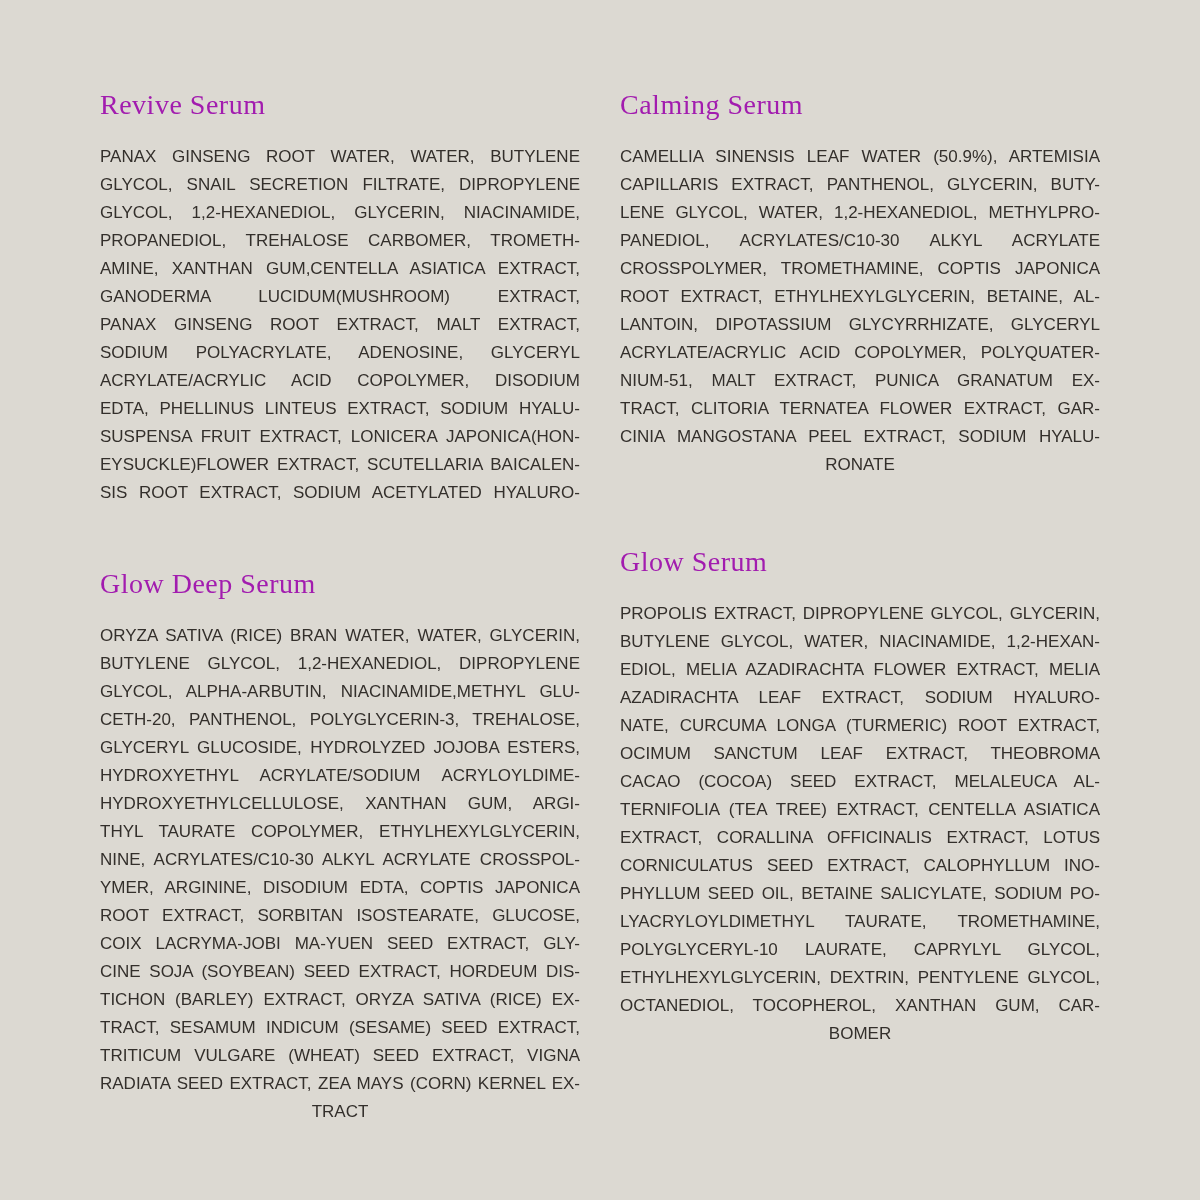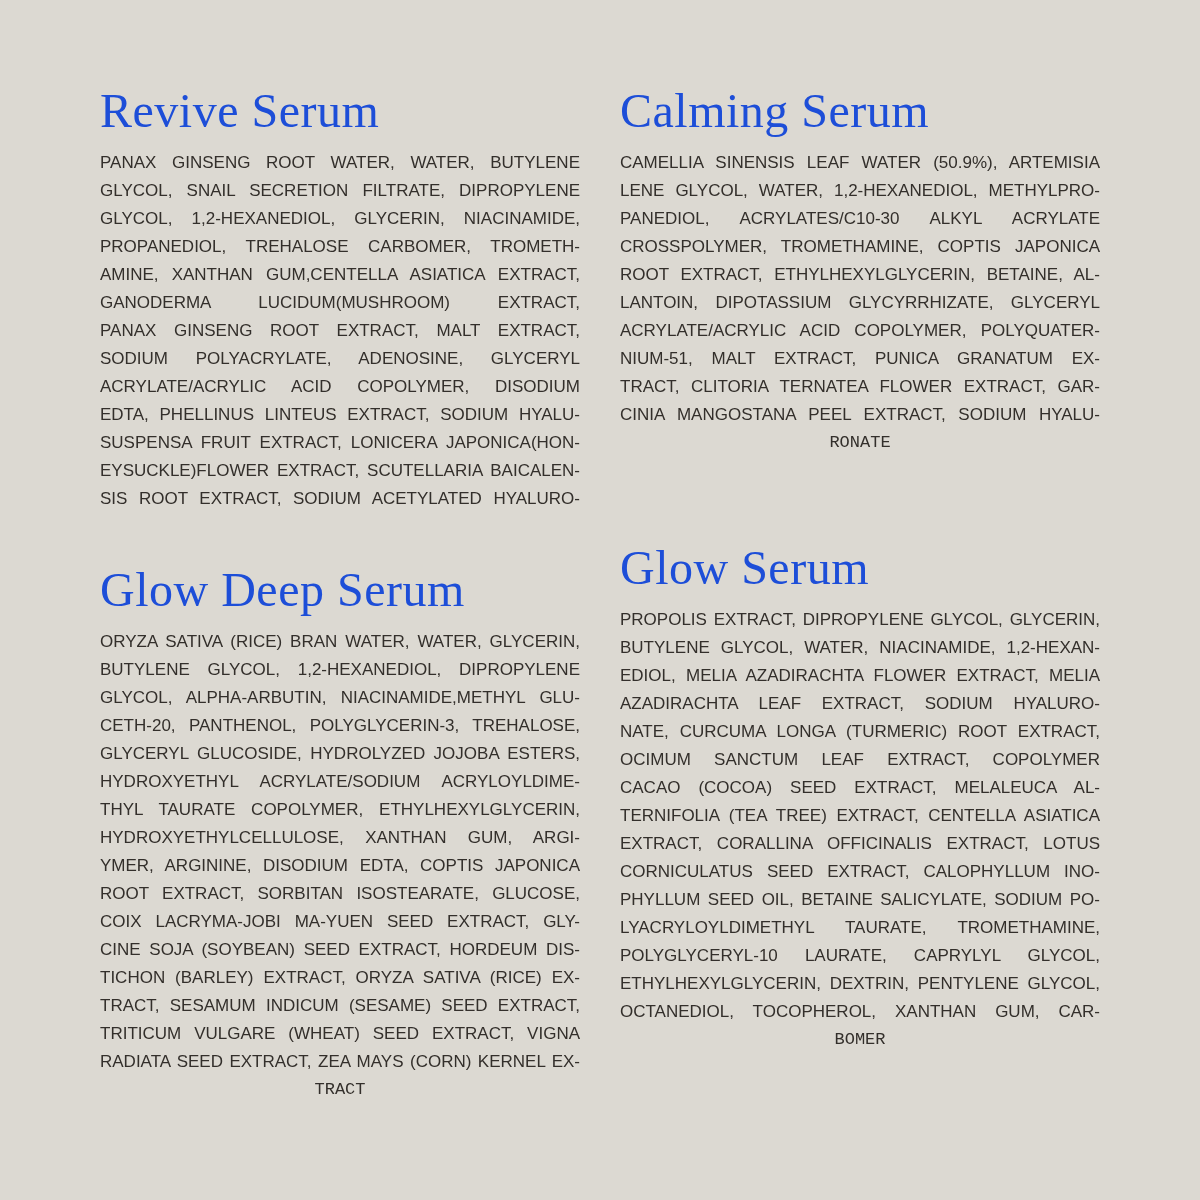--- a/index.html
+++ b/index.html
@@ -15,41 +15,40 @@
   }
   .section {
     position: absolute;
     width: 480px;
   }
   .pos-tl { left: 100px; top: 75px; }
   .pos-tr { left: 620px; top: 75px; }
   .pos-bl { left: 100px; top: 554px; }
   .pos-br { left: 620px; top: 532px; }
   .section h1 {
-    margin: 14px 0 16px 0;
+    margin: 8px 0 16px 0;
     font-family: "Liberation Serif", "DejaVu Serif", serif;
     font-weight: 400;
-    font-size: 48px;
+    font-size: 28px;
     line-height: 44px;
     letter-spacing: 0.5px;
-    color: #1d4ed8;
+    color: #a21caf;
     white-space: nowrap;
   }
   .line {
     font-family: "Liberation Sans", "DejaVu Sans", sans-serif;
     font-size: 17px;
     line-height: 28px;
     color: #332f2b;
     text-align: justify;
     text-align-last: justify;
     letter-spacing: 0px;
   }
   .line.last {
     text-align-last: center;
-    font-family: Liberation Mono, monospace;
   }
 </style>
 </head>
 <body>
 
 <div class="canvas">
 
   <section class="section pos-tl">
     <h1>Revive Serum</h1>
     <div class="lines">
@@ -66,20 +65,21 @@
         <div class="line">SUSPENSA FRUIT EXTRACT, LONICERA JAPONICA(HON-</div>
         <div class="line">EYSUCKLE)FLOWER EXTRACT, SCUTELLARIA BAICALEN-</div>
         <div class="line">SIS ROOT EXTRACT, SODIUM ACETYLATED HYALURO-</div>
       </div>
   </section>
 
   <section class="section pos-tr">
     <h1>Calming Serum</h1>
     <div class="lines">
         <div class="line">CAMELLIA SINENSIS LEAF WATER (50.9%), ARTEMISIA</div>
+        <div class="line">CAPILLARIS EXTRACT, PANTHENOL, GLYCERIN, BUTY-</div>
         <div class="line">LENE GLYCOL, WATER, 1,2-HEXANEDIOL, METHYLPRO-</div>
         <div class="line">PANEDIOL, ACRYLATES/C10-30 ALKYL ACRYLATE</div>
         <div class="line">CROSSPOLYMER, TROMETHAMINE, COPTIS JAPONICA</div>
         <div class="line">ROOT EXTRACT, ETHYLHEXYLGLYCERIN, BETAINE, AL-</div>
         <div class="line">LANTOIN, DIPOTASSIUM GLYCYRRHIZATE, GLYCERYL</div>
         <div class="line">ACRYLATE/ACRYLIC ACID COPOLYMER, POLYQUATER-</div>
         <div class="line">NIUM-51, MALT EXTRACT, PUNICA GRANATUM EX-</div>
         <div class="line">TRACT, CLITORIA TERNATEA FLOWER EXTRACT, GAR-</div>
         <div class="line">CINIA MANGOSTANA PEEL EXTRACT, SODIUM HYALU-</div>
         <div class="line last">RONATE</div>
@@ -88,43 +88,44 @@
 
   <section class="section pos-bl">
     <h1>Glow Deep Serum</h1>
     <div class="lines">
         <div class="line">ORYZA SATIVA (RICE) BRAN WATER, WATER, GLYCERIN,</div>
         <div class="line">BUTYLENE GLYCOL, 1,2-HEXANEDIOL, DIPROPYLENE</div>
         <div class="line">GLYCOL, ALPHA-ARBUTIN, NIACINAMIDE,METHYL GLU-</div>
         <div class="line">CETH-20, PANTHENOL, POLYGLYCERIN-3, TREHALOSE,</div>
         <div class="line">GLYCERYL GLUCOSIDE, HYDROLYZED JOJOBA ESTERS,</div>
         <div class="line">HYDROXYETHYL ACRYLATE/SODIUM ACRYLOYLDIME-</div>
+        <div class="line">HYDROXYETHYLCELLULOSE, XANTHAN GUM, ARGI-</div>
         <div class="line">THYL TAURATE COPOLYMER, ETHYLHEXYLGLYCERIN,</div>
-        <div class="line">HYDROXYETHYLCELLULOSE, XANTHAN GUM, ARGI-</div>
+        <div class="line">NINE, ACRYLATES/C10-30 ALKYL ACRYLATE CROSSPOL-</div>
         <div class="line">YMER, ARGININE, DISODIUM EDTA, COPTIS JAPONICA</div>
         <div class="line">ROOT EXTRACT, SORBITAN ISOSTEARATE, GLUCOSE,</div>
         <div class="line">COIX LACRYMA-JOBI MA-YUEN SEED EXTRACT, GLY-</div>
         <div class="line">CINE SOJA (SOYBEAN) SEED EXTRACT, HORDEUM DIS-</div>
         <div class="line">TICHON (BARLEY) EXTRACT, ORYZA SATIVA (RICE) EX-</div>
         <div class="line">TRACT, SESAMUM INDICUM (SESAME) SEED EXTRACT,</div>
         <div class="line">TRITICUM VULGARE (WHEAT) SEED EXTRACT, VIGNA</div>
         <div class="line">RADIATA SEED EXTRACT, ZEA MAYS (CORN) KERNEL EX-</div>
         <div class="line last">TRACT</div>
       </div>
   </section>
 
   <section class="section pos-br">
     <h1>Glow Serum</h1>
     <div class="lines">
         <div class="line">PROPOLIS EXTRACT, DIPROPYLENE GLYCOL, GLYCERIN,</div>
         <div class="line">BUTYLENE GLYCOL, WATER, NIACINAMIDE, 1,2-HEXAN-</div>
         <div class="line">EDIOL, MELIA AZADIRACHTA FLOWER EXTRACT, MELIA</div>
         <div class="line">AZADIRACHTA LEAF EXTRACT, SODIUM HYALURO-</div>
         <div class="line">NATE, CURCUMA LONGA (TURMERIC) ROOT EXTRACT,</div>
-        <div class="line">OCIMUM SANCTUM LEAF EXTRACT, COPOLYMER</div>
+        <div class="line">OCIMUM SANCTUM LEAF EXTRACT, THEOBROMA</div>
         <div class="line">CACAO (COCOA) SEED EXTRACT, MELALEUCA AL-</div>
         <div class="line">TERNIFOLIA (TEA TREE) EXTRACT, CENTELLA ASIATICA</div>
         <div class="line">EXTRACT, CORALLINA OFFICINALIS EXTRACT, LOTUS</div>
         <div class="line">CORNICULATUS SEED EXTRACT, CALOPHYLLUM INO-</div>
         <div class="line">PHYLLUM SEED OIL, BETAINE SALICYLATE, SODIUM PO-</div>
         <div class="line">LYACRYLOYLDIMETHYL TAURATE, TROMETHAMINE,</div>
         <div class="line">POLYGLYCERYL-10 LAURATE, CAPRYLYL GLYCOL,</div>
         <div class="line">ETHYLHEXYLGLYCERIN, DEXTRIN, PENTYLENE GLYCOL,</div>
         <div class="line">OCTANEDIOL, TOCOPHEROL, XANTHAN GUM, CAR-</div>
         <div class="line last">BOMER</div>

